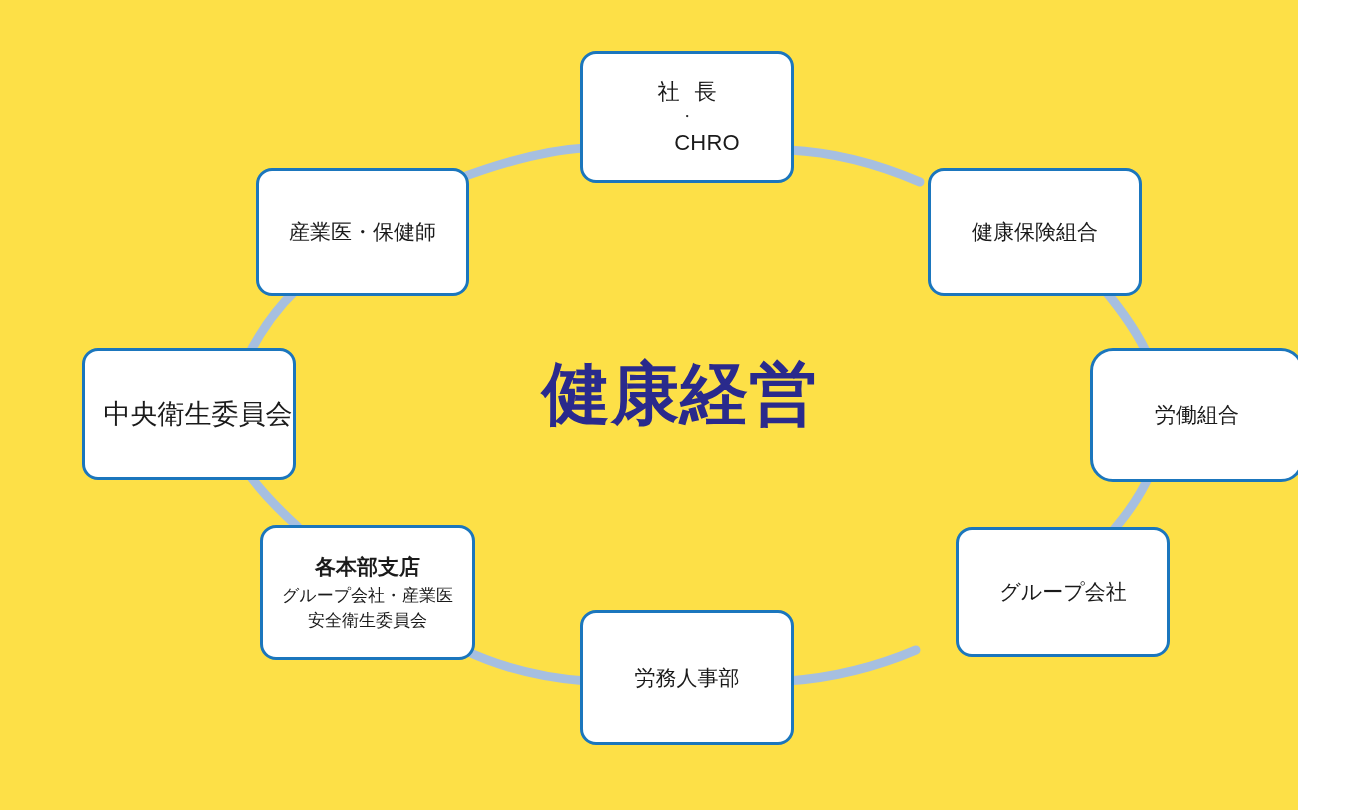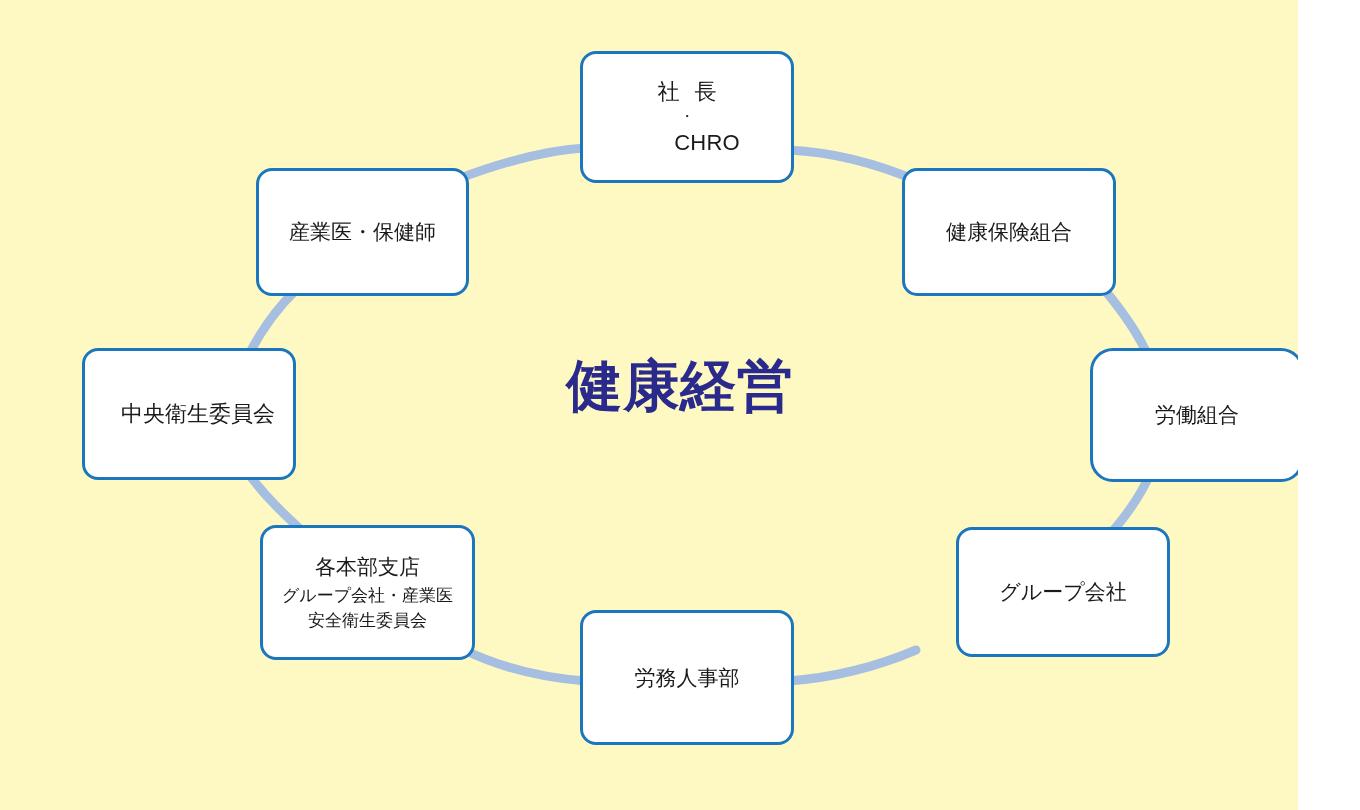--- a/index.html
+++ b/index.html
@@ -7,21 +7,21 @@
     padding: 0;
     background: #ffffff;
   }
   body {
     font-family: "Liberation Sans", "DejaVu Sans", sans-serif;
   }
   #canvas {
     position: relative;
     width: 1298px;
     height: 810px;
-    background: #fef9c3;
+    background: #fde047;
     overflow: hidden;
   }
   #arcs {
     position: absolute;
     left: 0;
     top: 0;
     width: 1360px;
     height: 810px;
     z-index: 1;
   }
@@ -43,37 +43,37 @@
   .node .ln {
     display: block;
     white-space: nowrap;
   }
   
   .n-president   { left: 580px;  top: 51px;  width: 214px; height: 132px; font-size: 22px; }
   .n-president .ln1 { letter-spacing: 0.20em; padding-left: 0.20em; }
   .n-president .ln2 { font-size: 14px; line-height: 1.0; margin: 2px 0 4px 0; }
   .n-president .ln3 { letter-spacing: 0.01em; margin-left: 40px; }
 
-  .n-kenpo       { left: 902px;  top: 168px; width: 214px; height: 128px; font-size: 21px; border-radius: 15px; }
+  .n-kenpo       { left: 928px;  top: 168px; width: 214px; height: 128px; font-size: 21px; }
   .n-union       { left: 1090px; top: 348px; width: 214px; height: 134px; font-size: 21px; border-radius: 23px; }
   .n-group       { left: 908px;  top: 527px; width: 214px; height: 130px; font-size: 21px; margin-left: 48px; }
   .n-hr          { left: 580px;  top: 610px; width: 214px; height: 135px; font-size: 21px; }
   .n-branch      { left: 260px;  top: 525px; width: 215px; height: 135px; font-size: 17px; line-height: 1.52; }
-  .n-branch .ln1 { font-size: 21px; }
-  .n-committee   { left: 82px;   top: 348px; width: 214px; height: 132px; font-size: 22px; padding-left: 18px; }
+  .n-branch .ln1 { font-size: 21px; font-weight: bold; }
+  .n-committee   { left: 82px;   top: 348px; width: 214px; height: 132px; font-size: 27px; padding-left: 18px; }
   .n-doctor      { left: 256px;  top: 168px; width: 213px; height: 128px; font-size: 21px; padding-bottom: 0; }
 
   #center-title {
     position: absolute;
     z-index: 2;
     left: 0;
     width: 1360px;
     top: 349px;
     text-align: center;
-    font-size: 56px;
+    font-size: 68px;
     font-weight: 700;
     letter-spacing: 0.015em;
     color: #2a2a8c;
     white-space: nowrap;
   }
 </style>
 </head>
 <body>
 
 <div id="canvas">

